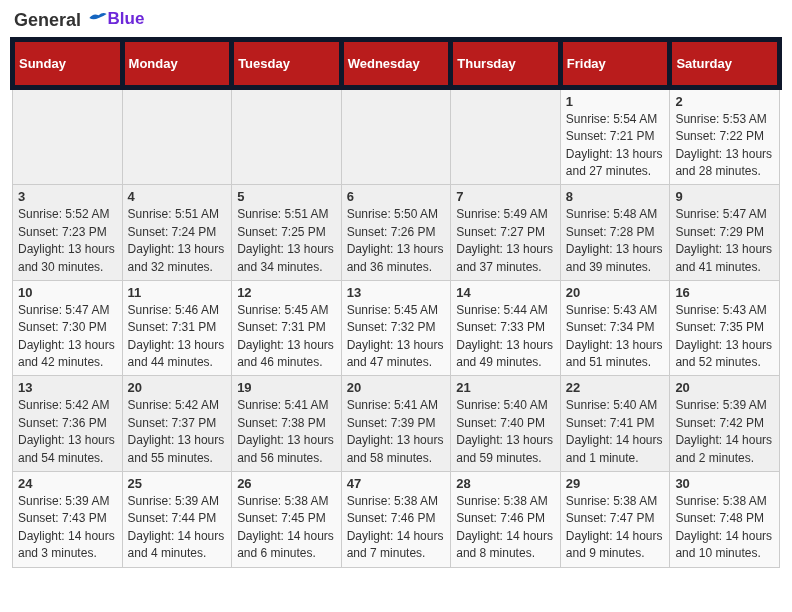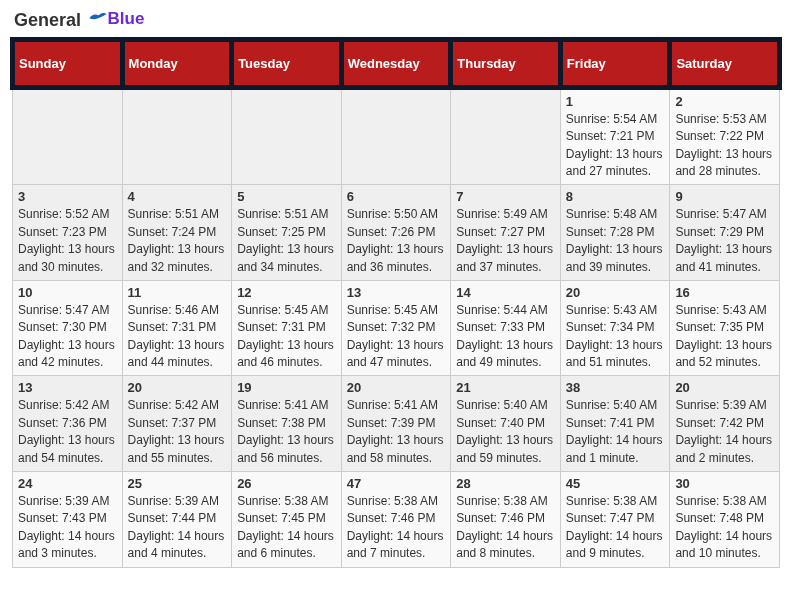--- a/index.html
+++ b/index.html
@@ -226,21 +226,21 @@
         </td>
         <td>
           <span class="day-number">20</span>
           <div class="day-info">Sunrise: 5:41 AM<br>Sunset: 7:39 PM<br>Daylight: 13 hours and 58 minutes.</div>
         </td>
         <td>
           <span class="day-number">21</span>
           <div class="day-info">Sunrise: 5:40 AM<br>Sunset: 7:40 PM<br>Daylight: 13 hours and 59 minutes.</div>
         </td>
         <td>
-          <span class="day-number">38</span>
+          <span class="day-number">22</span>
           <div class="day-info">Sunrise: 5:40 AM<br>Sunset: 7:41 PM<br>Daylight: 14 hours and 1 minute.</div>
         </td>
         <td>
           <span class="day-number">20</span>
           <div class="day-info">Sunrise: 5:39 AM<br>Sunset: 7:42 PM<br>Daylight: 14 hours and 2 minutes.</div>
         </td>
       </tr>
       <tr>
         <td>
           <span class="day-number">24</span>
@@ -256,21 +256,21 @@
         </td>
         <td>
           <span class="day-number">47</span>
           <div class="day-info">Sunrise: 5:38 AM<br>Sunset: 7:46 PM<br>Daylight: 14 hours and 7 minutes.</div>
         </td>
         <td>
           <span class="day-number">28</span>
           <div class="day-info">Sunrise: 5:38 AM<br>Sunset: 7:46 PM<br>Daylight: 14 hours and 8 minutes.</div>
         </td>
         <td>
-          <span class="day-number">45</span>
+          <span class="day-number">29</span>
           <div class="day-info">Sunrise: 5:38 AM<br>Sunset: 7:47 PM<br>Daylight: 14 hours and 9 minutes.</div>
         </td>
         <td>
           <span class="day-number">30</span>
           <div class="day-info">Sunrise: 5:38 AM<br>Sunset: 7:48 PM<br>Daylight: 14 hours and 10 minutes.</div>
         </td>
       </tr>
     </tbody>
 </table>
 

